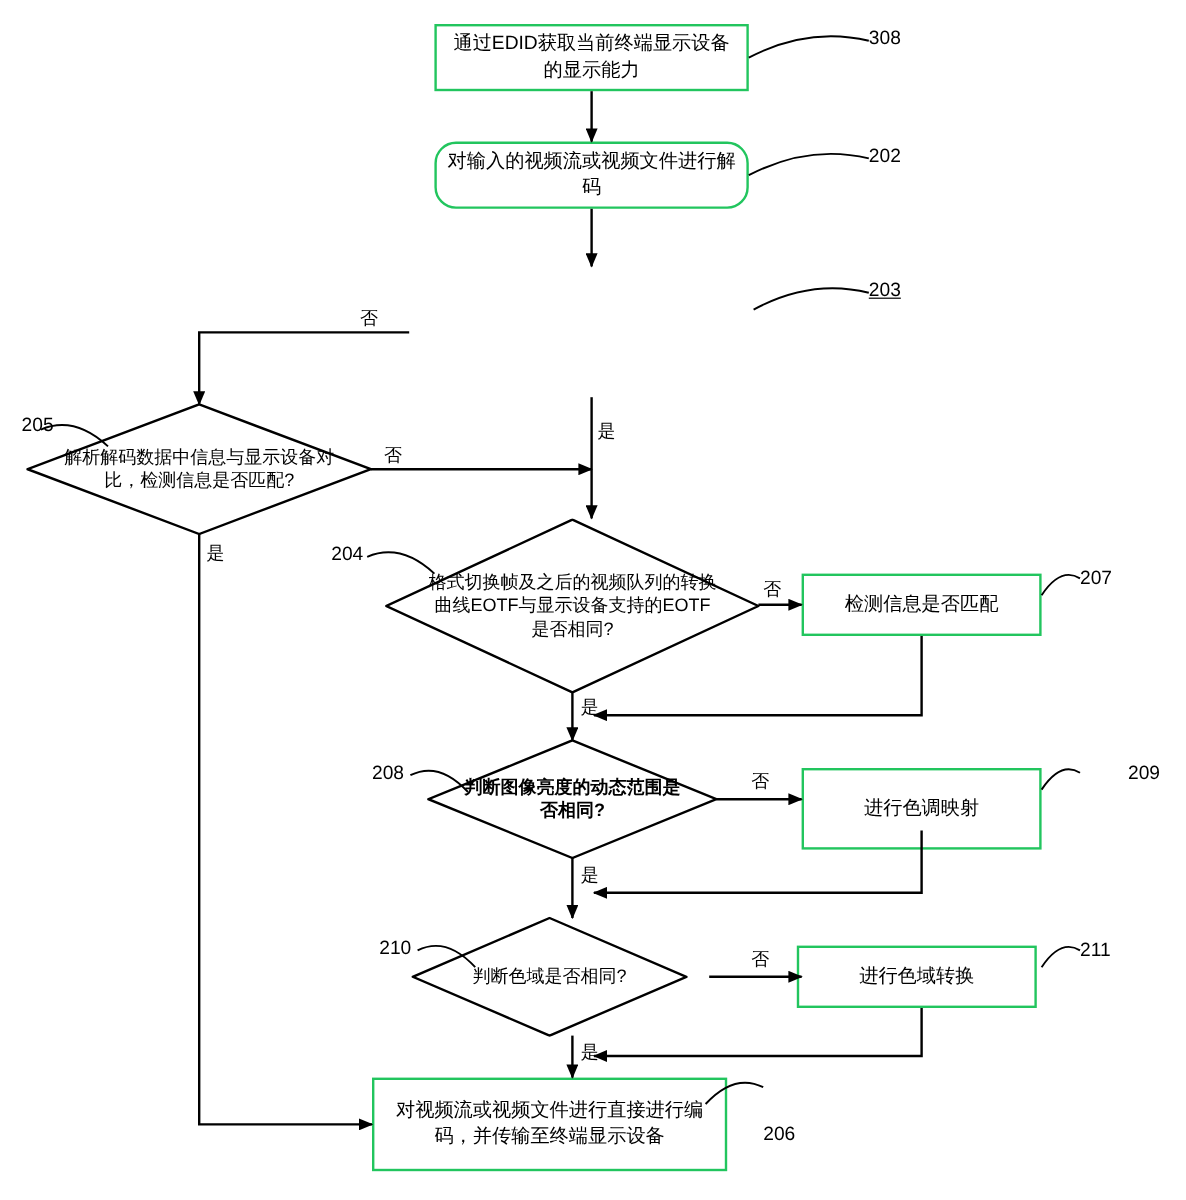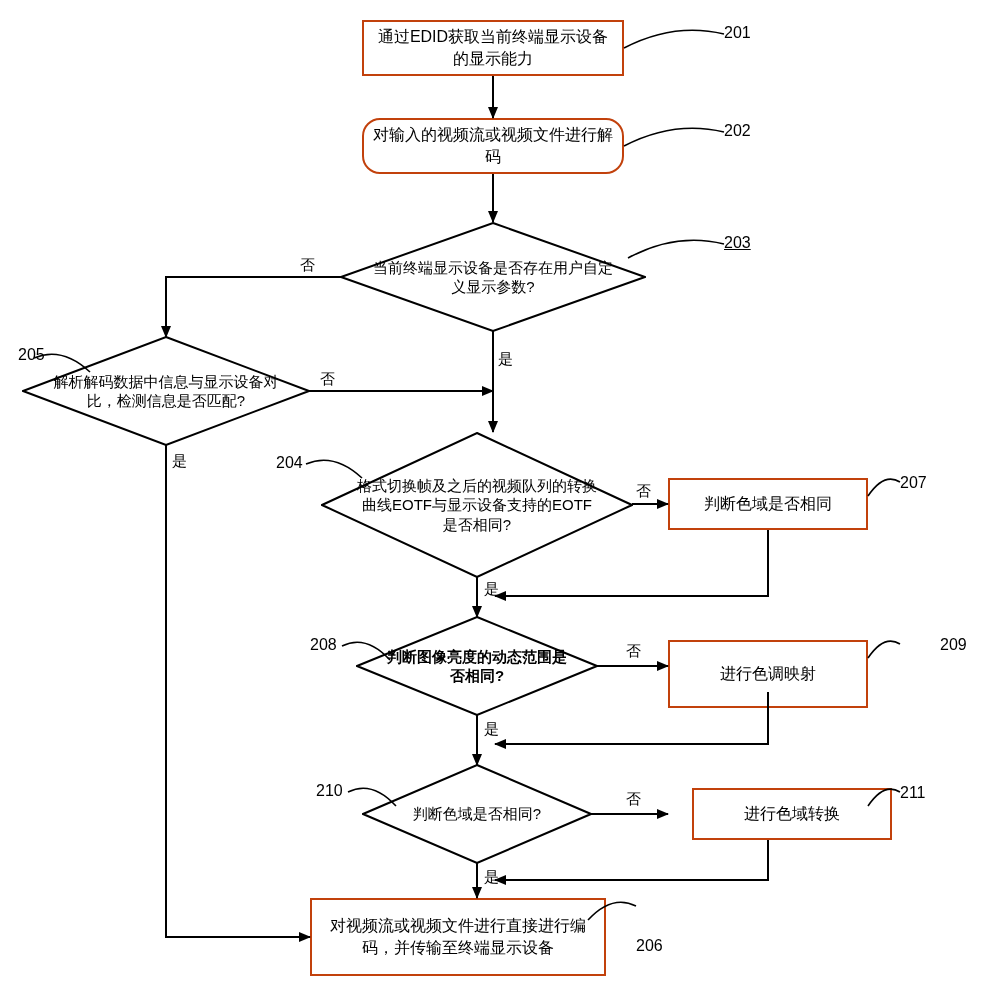--- a/index.html
+++ b/index.html
@@ -10,21 +10,21 @@
     font-size: 16px;
     color: #000;
   }
   .canvas {
     position: relative;
     width: 988px;
     height: 1000px;
   }
   .box {
     position: absolute;
-    border: 2px solid #c2410c;
+    border: 2px solid #22c55e;
     background: #fff;
     display: flex;
     align-items: center;
     justify-content: center;
     text-align: center;
     padding: 4px 8px;
     box-sizing: border-box;
     line-height: 1.35;
   }
   .label {
@@ -66,43 +66,35 @@
 
   <div class="box" style="left:362px; top:20px; width:262px; height:56px;">
     <span>通过EDID获取当前终端显示设备的显示能力</span>
   </div>
 
   <div class="box" style="left:362px; top:118px; width:262px; height:56px;border-radius:18px;">
     <span>对输入的视频流或视频文件进行解码</span>
   </div>
 
   <div class="box" style="left:668px; top:478px; width:200px; height:52px;">
-    <span>判断色域是否相同</span>
+    <span>检测信息是否匹配</span>
   </div>
 
   <div class="box" style="left:668px; top:640px; width:200px; height:68px;">
     <span>进行色调映射</span>
   </div>
 
-  <div class="box" style="left:692px; top:788px; width:200px; height:52px;">
+  <div class="box" style="left:664px; top:788px; width:200px; height:52px;">
     <span>进行色域转换</span>
   </div>
 
   <div class="box" style="left:310px; top:898px; width:296px; height:78px;">
     <span>对视频流或视频文件进行直接进行编码，并传输至终端显示设备</span>
   </div>
 
-  <div class="diamond" style="left:340px; top:222px; width:306px; height:110px;">
-    <svg width="306" height="110" viewBox="0 0 306 110">
-      <polygon points="153,1 305,55 153,109 1,55" fill="#fff" stroke="#000" stroke-width="2"></polygon>
-    </svg>
-    <div class="dtext">
-        <span>当前终端显示设备是否存在用户自定义显示参数?</span>
-      </div>
-  </div>
 
   <div class="diamond" style="left:22px; top:336px; width:288px; height:110px;">
     <svg width="288" height="110" viewBox="0 0 288 110">
       <polygon points="144,1 287,55 144,109 1,55" fill="#fff" stroke="#000" stroke-width="2"></polygon>
     </svg>
     <div class="dtext" style="padding:0 28px;">
         <span>解析解码数据中信息与显示设备对比，检测信息是否匹配?</span>
       </div>
   </div>
 
@@ -117,30 +109,30 @@
 
   <div class="diamond" style="left:356px; top:616px; width:242px; height:100px;font-weight:bold;">
     <svg width="242" height="100" viewBox="0 0 242 100">
       <polygon points="121,1 241,50 121,99 1,50" fill="#fff" stroke="#000" stroke-width="2"></polygon>
     </svg>
     <div class="dtext" style="padding:0 30px;">
         <span>判断图像亮度的动态范围是否相同?</span>
       </div>
   </div>
 
-  <div class="diamond" style="left:362px; top:764px; width:230px; height:100px;">
+  <div class="diamond" style="left:343px; top:764px; width:230px; height:100px;">
     <svg width="230" height="100" viewBox="0 0 230 100">
       <polygon points="115,1 229,50 115,99 1,50" fill="#fff" stroke="#000" stroke-width="2"></polygon>
     </svg>
     <div class="dtext" style="padding:0 30px;">
         <span>判断色域是否相同?</span>
       </div>
   </div>
 
-  <span class="label" style="left:724px; top:24px;">201</span>
+  <span class="label" style="left:724px; top:24px;">308</span>
   <span class="label" style="left:724px; top:122px;">202</span>
   <span class="label" style="left:724px; top:234px;text-decoration:underline;">203</span>
   <span class="label" style="left:276px; top:454px;">204</span>
   <span class="label" style="left:18px;  top:346px;">205</span>
   <span class="label" style="left:636px; top:896px;margin-top:41px;">206</span>
   <span class="label" style="left:900px; top:474px;">207</span>
   <span class="label" style="left:310px; top:636px;">208</span>
   <span class="label" style="left:924px; top:636px;margin-left:16px;">209</span>
   <span class="label" style="left:316px; top:782px;">210</span>
   <span class="label" style="left:900px; top:784px;">211</span>

